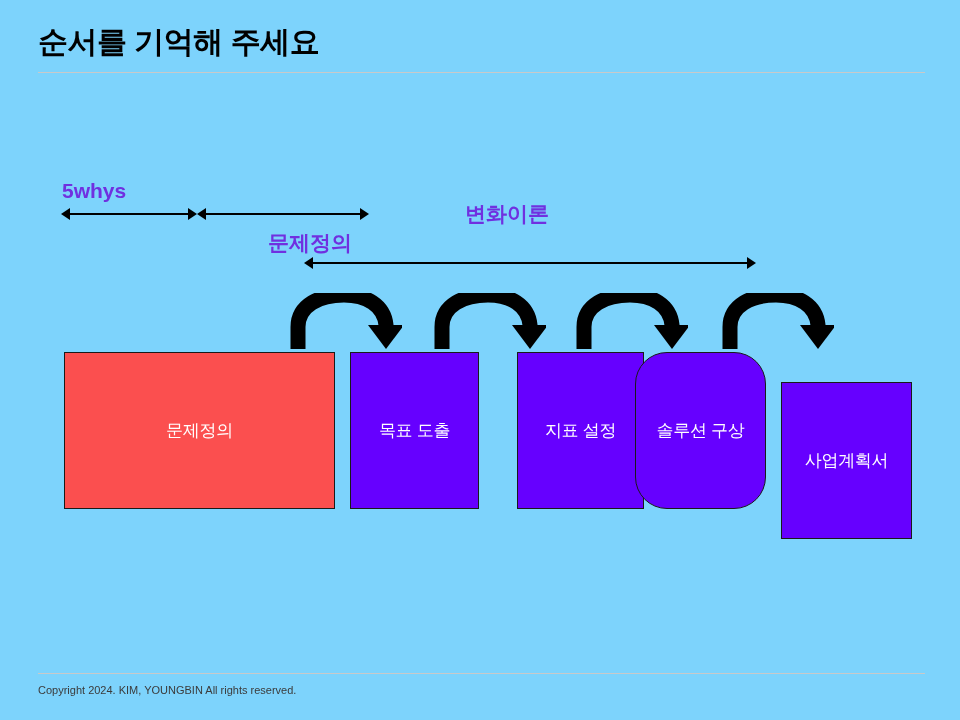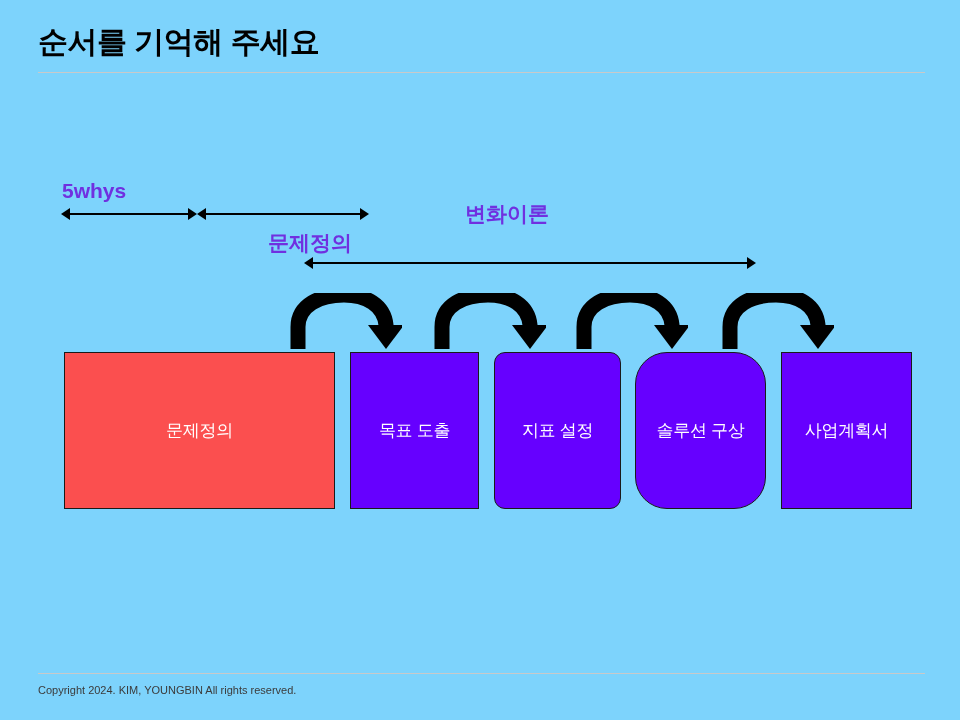--- a/index.html
+++ b/index.html
@@ -98,23 +98,23 @@
     color: #ffffff;
     font-size: 17px;
     font-weight: normal;
     letter-spacing: -0.3px;
   }
   .process-box.red    { background: #FB4F4F; }
   .process-box.purple { background: #6600FF; }
 
   #box-0 { left: 64px;  width: 271px; }
   #box-1 { left: 350px; width: 129px; }
-  #box-2 { left: 494px; width: 127px; border-radius: 11px; }
+  #box-2 { left: 517px; width: 127px; }
   #box-3 { left: 635px; width: 131px; border-radius: 32px; }
-  #box-4 { left: 781px; width: 131px; }
+  #box-4 { left: 781px; width: 131px; margin-top: 30px; }
 
   
   #footer-rule {
     position: absolute;
     left: 38px;
     top: 673px;
     width: 887px;
     height: 1px;
     background: #c9c9c9;
   }

